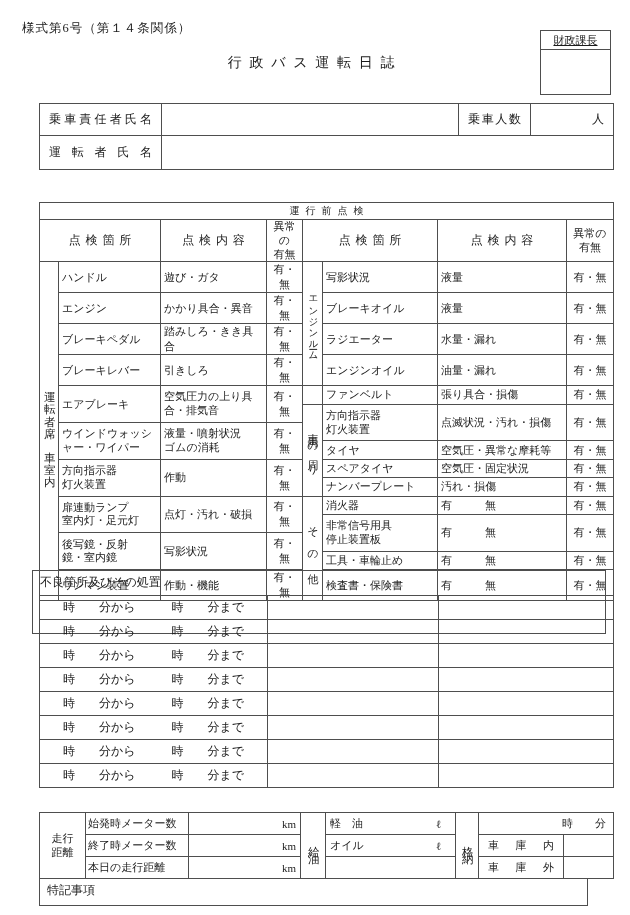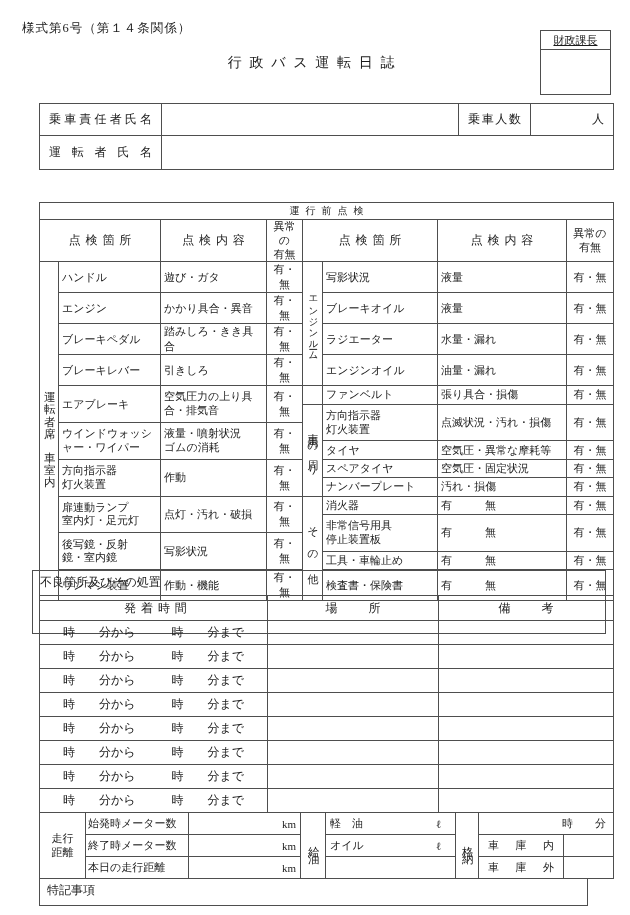--- a/index.html
+++ b/index.html
@@ -225,25 +225,20 @@
 </div>
 
 <div class="abs" style="left:39px;top:595px;">
   <table id="schedule" style="width:574px;">
     <colgroup>
         <col style="width:228px;">
         <col style="width:171px;">
         <col style="width:175px;">
       </colgroup>
     <tbody>
-        <tr style="height:25px;">
-      <td class="ctr sp04">発着時間</td>
-      <td class="ctr sp30">場所</td>
-      <td class="ctr sp30">備考</td>
-    </tr>
     <tr class="datarow">
       <td class="ctr prewrap">時　　分から　　　時　　分まで</td>
       <td></td>
       <td></td>
     </tr>
     <tr class="datarow">
       <td class="ctr prewrap">時　　分から　　　時　　分まで</td>
       <td></td>
       <td></td>
     </tr>

